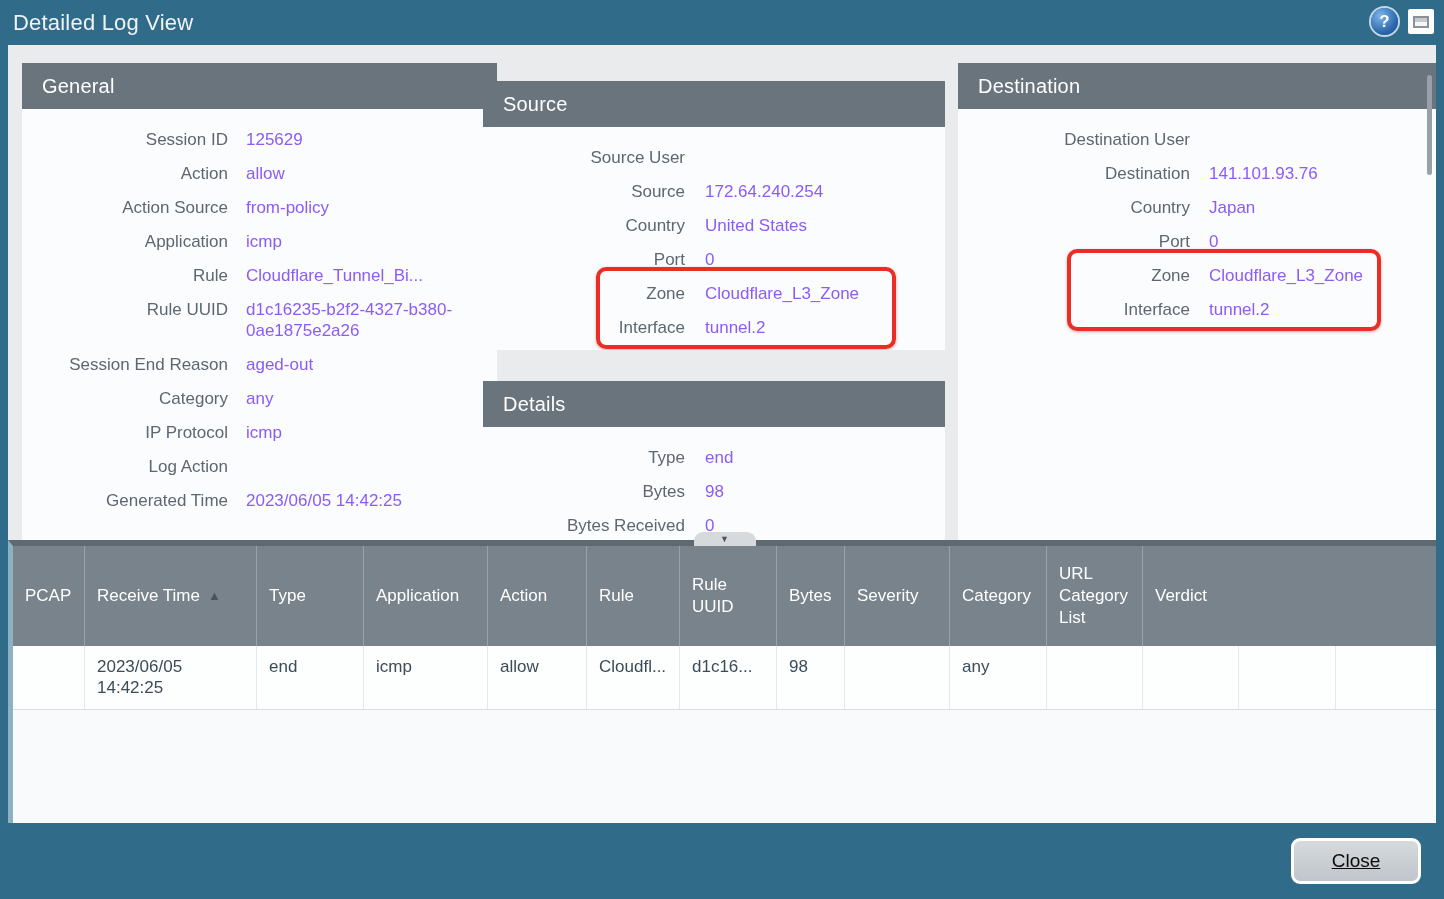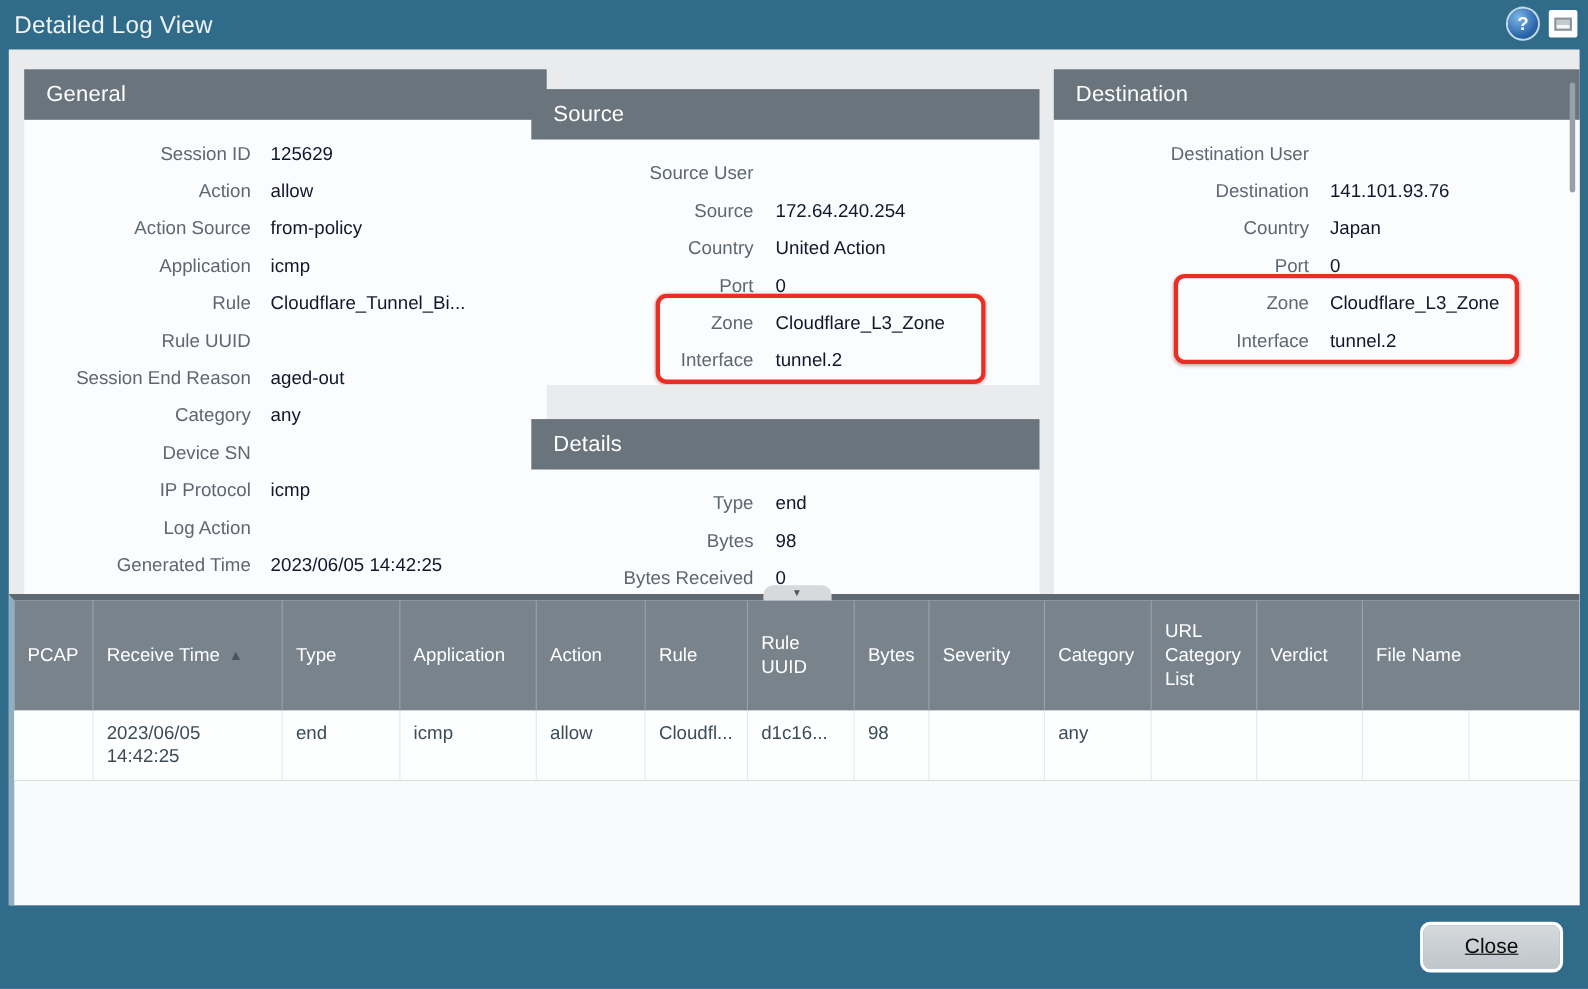--- a/index.html
+++ b/index.html
@@ -57,21 +57,21 @@
     flex:1 1 auto; background:#fbfcfd; position:relative;
     padding-top:14px; overflow:hidden;
   }
   .drow { display:flex; align-items:flex-start; min-height:34px; padding:6px 4px 7px 0; line-height:21px; }
   .dlabel {
     flex:none; text-align:right; color:#5d6771; font-size:17px;
   }
   .col1 .dlabel { width:206px; margin-right:18px; }
   .col2 .dlabel { width:202px; margin-right:20px; }
   .col3 .dlabel { width:204px; margin-right:19px;margin-left:28px; }
-  .dvalue { flex:1 1 auto; color:#0f172a; font-size:17px; overflow-wrap:break-word; min-width:0; }
+  .dvalue { flex:1 1 auto; color:#8b5cf6; font-size:17px; overflow-wrap:break-word; min-width:0; }
 
   .src-panel { height:274px; }
   .details-panel { margin-top:31px; flex:1 1 auto; min-height:0; }
   .col2 { display:flex; flex-direction:column; }
 
   .highlight-box {
     position:absolute; border:4px solid #ea2d25; border-radius:10px;
     box-shadow:0 1px 3px rgba(120,20,15,.35); pointer-events:none;
   }
   .hl-src { left:113px; top:140px; width:300px; height:82px; }
@@ -162,32 +162,29 @@
             <div class="drow">
                 <span class="dlabel">Application</span>
                 <span class="dvalue">icmp</span>
               </div>
             <div class="drow">
                 <span class="dlabel">Rule</span>
                 <span class="dvalue">Cloudflare_Tunnel_Bi...</span>
               </div>
             <div class="drow">
                 <span class="dlabel">Rule UUID</span>
+                <span class="dvalue">d1c16235-b2f2-4327-b380-0ae1875e2a26</span>
               </div>
             <div class="drow">
                 <span class="dlabel">Session End Reason</span>
                 <span class="dvalue">aged-out</span>
               </div>
             <div class="drow">
                 <span class="dlabel">Category</span>
                 <span class="dvalue">any</span>
-              </div>
-            <div class="drow">
-                <span class="dlabel">Device SN</span>
-                <span class="dvalue"></span>
               </div>
             <div class="drow">
                 <span class="dlabel">IP Protocol</span>
                 <span class="dvalue">icmp</span>
               </div>
             <div class="drow">
                 <span class="dlabel">Log Action</span>
                 <span class="dvalue"></span>
               </div>
             <div class="drow">
@@ -205,21 +202,21 @@
             <div class="drow">
                 <span class="dlabel">Source User</span>
                 <span class="dvalue"></span>
               </div>
             <div class="drow">
                 <span class="dlabel">Source</span>
                 <span class="dvalue">172.64.240.254</span>
               </div>
             <div class="drow">
                 <span class="dlabel">Country</span>
-                <span class="dvalue">United Action</span>
+                <span class="dvalue">United States</span>
               </div>
             <div class="drow">
                 <span class="dlabel">Port</span>
                 <span class="dvalue">0</span>
               </div>
             <div class="drow">
                 <span class="dlabel">Zone</span>
                 <span class="dvalue">Cloudflare_L3_Zone</span>
               </div>
             <div class="drow">
@@ -319,23 +316,20 @@
             <span>Severity</span>
           </div>
         <div class="th c9">
             <span>Category</span>
           </div>
         <div class="th c10">
             <span>URL Category List</span>
           </div>
         <div class="th c11">
             <span>Verdict</span>
-          </div>
-        <div class="th c13">
-            <span>File Name</span>
           </div>
       </div>
 
       <div class="trow">
         <div class="td c0"></div>
         <div class="td c1">2023/06/05 14:42:25</div>
         <div class="td c2">end</div>
         <div class="td c3">icmp</div>
         <div class="td c4">allow</div>
         <div class="td c5">Cloudfl...</div>

